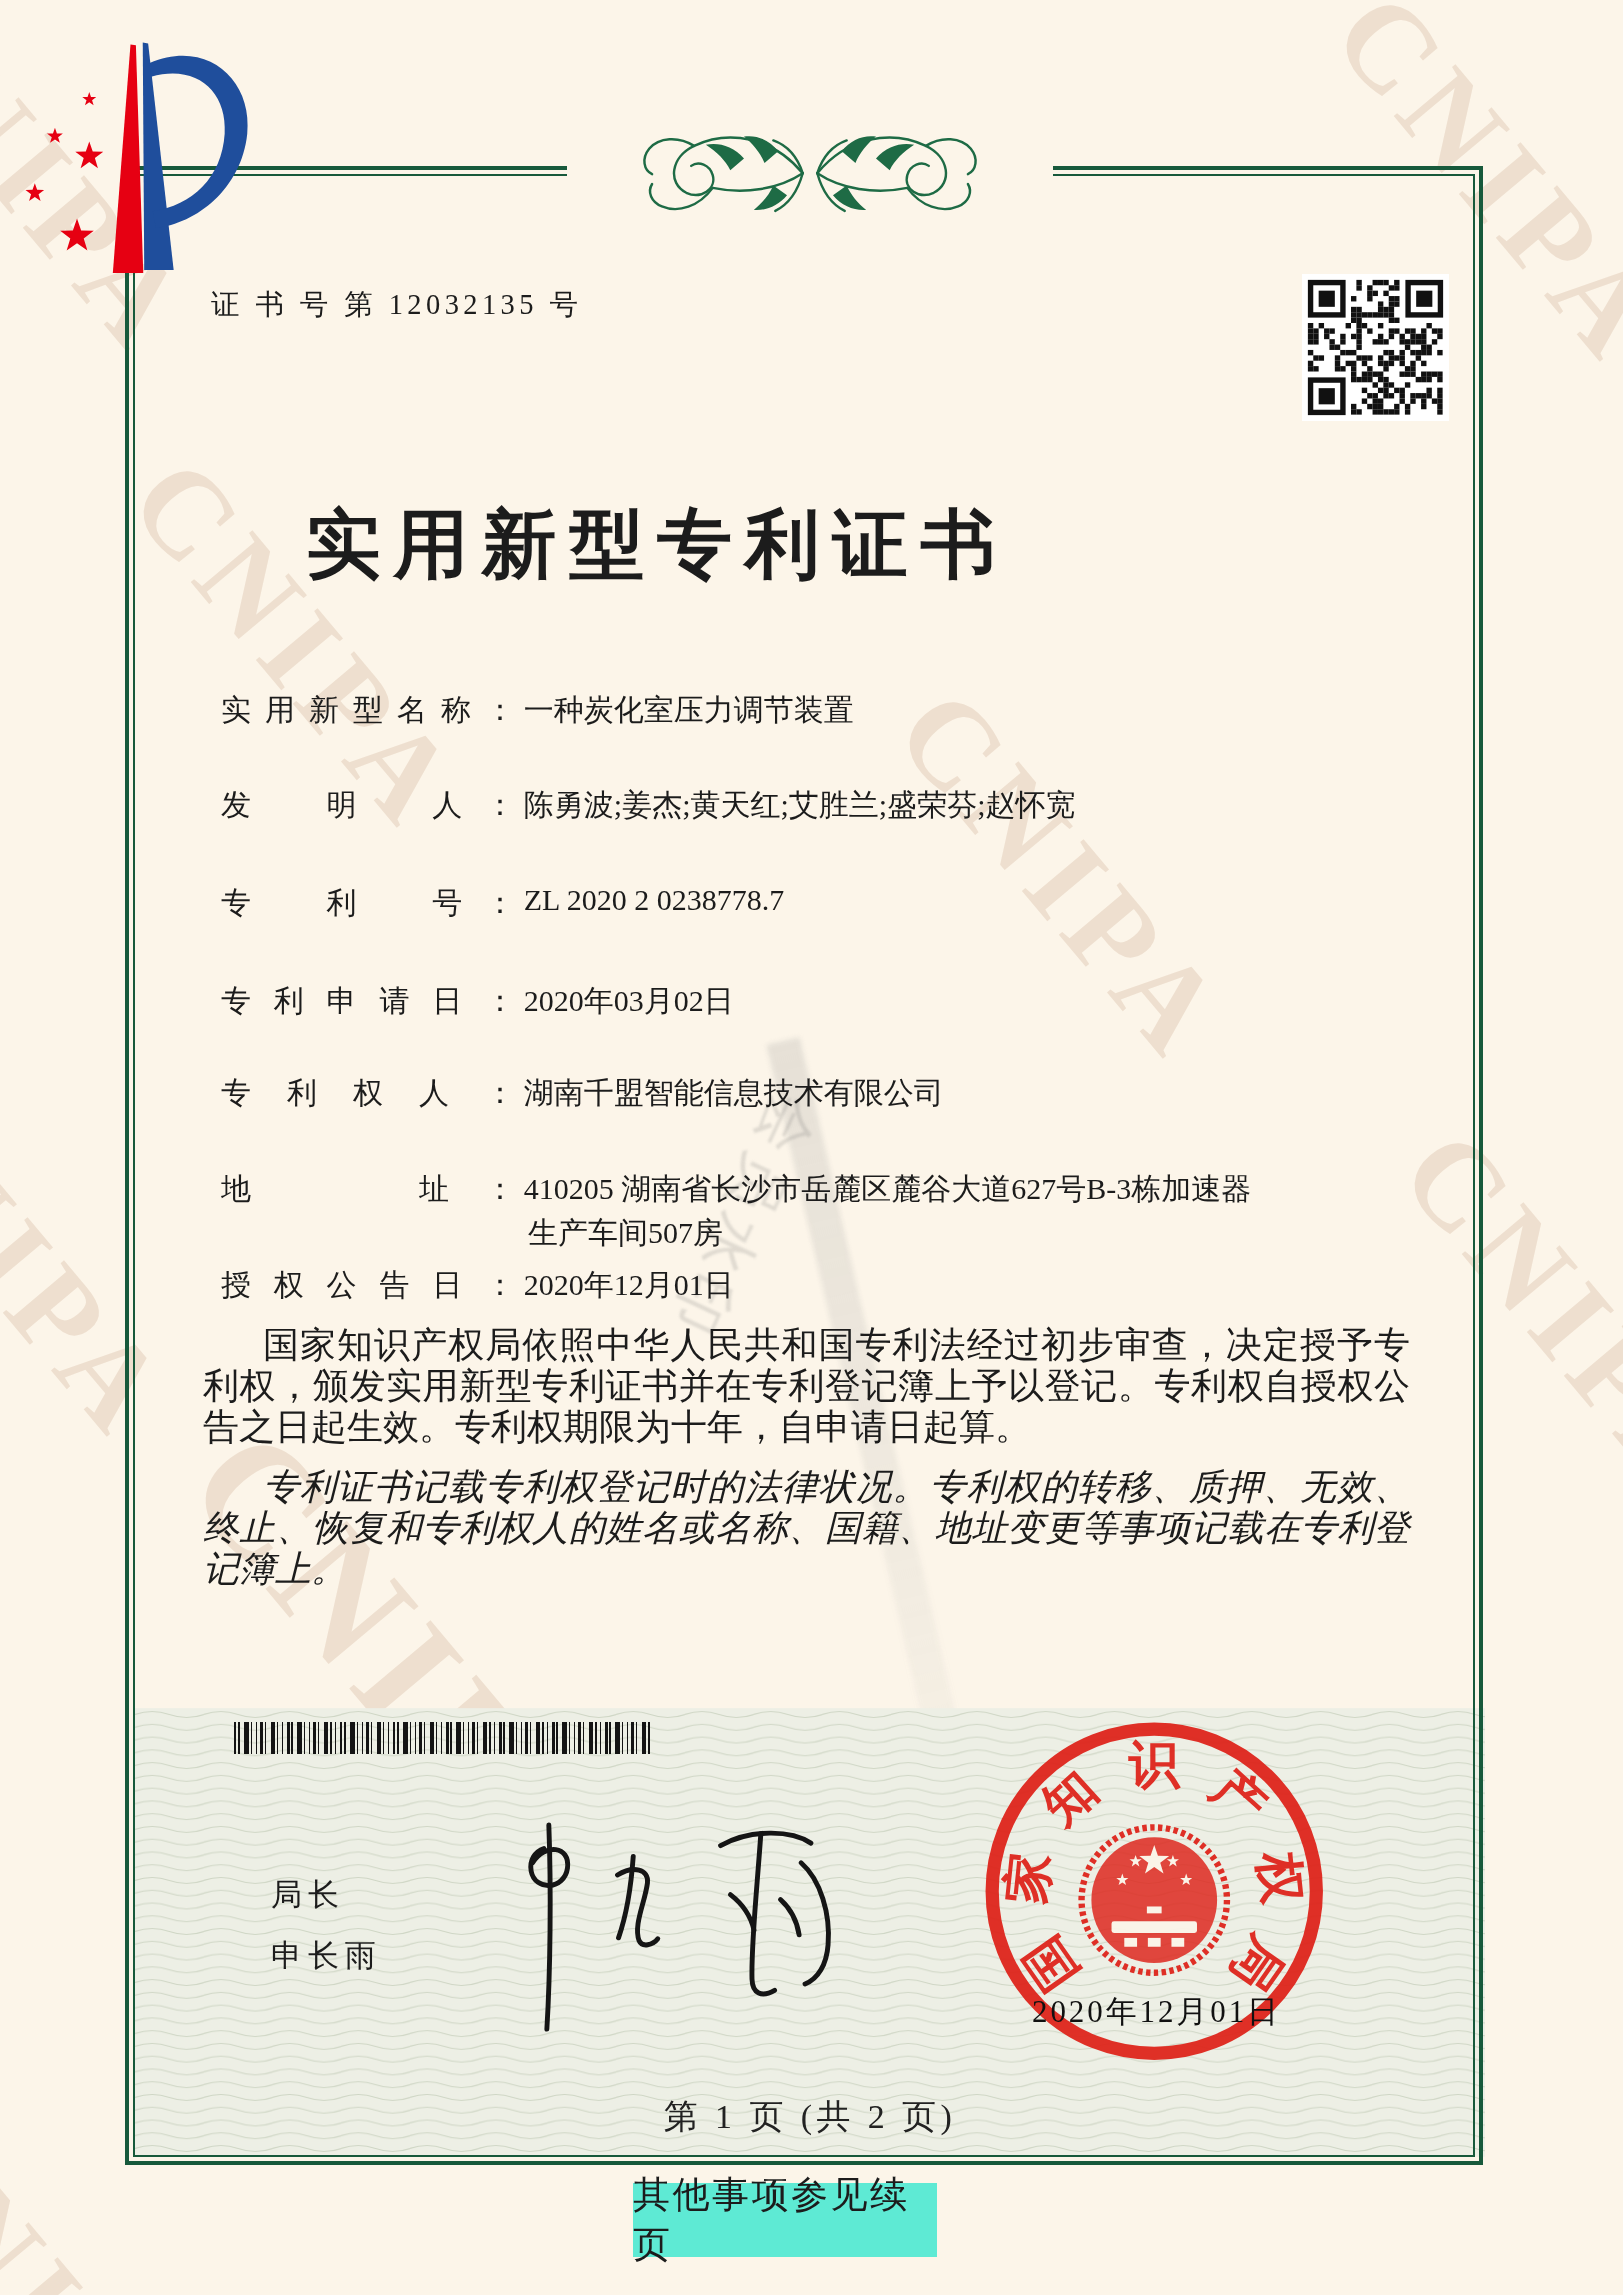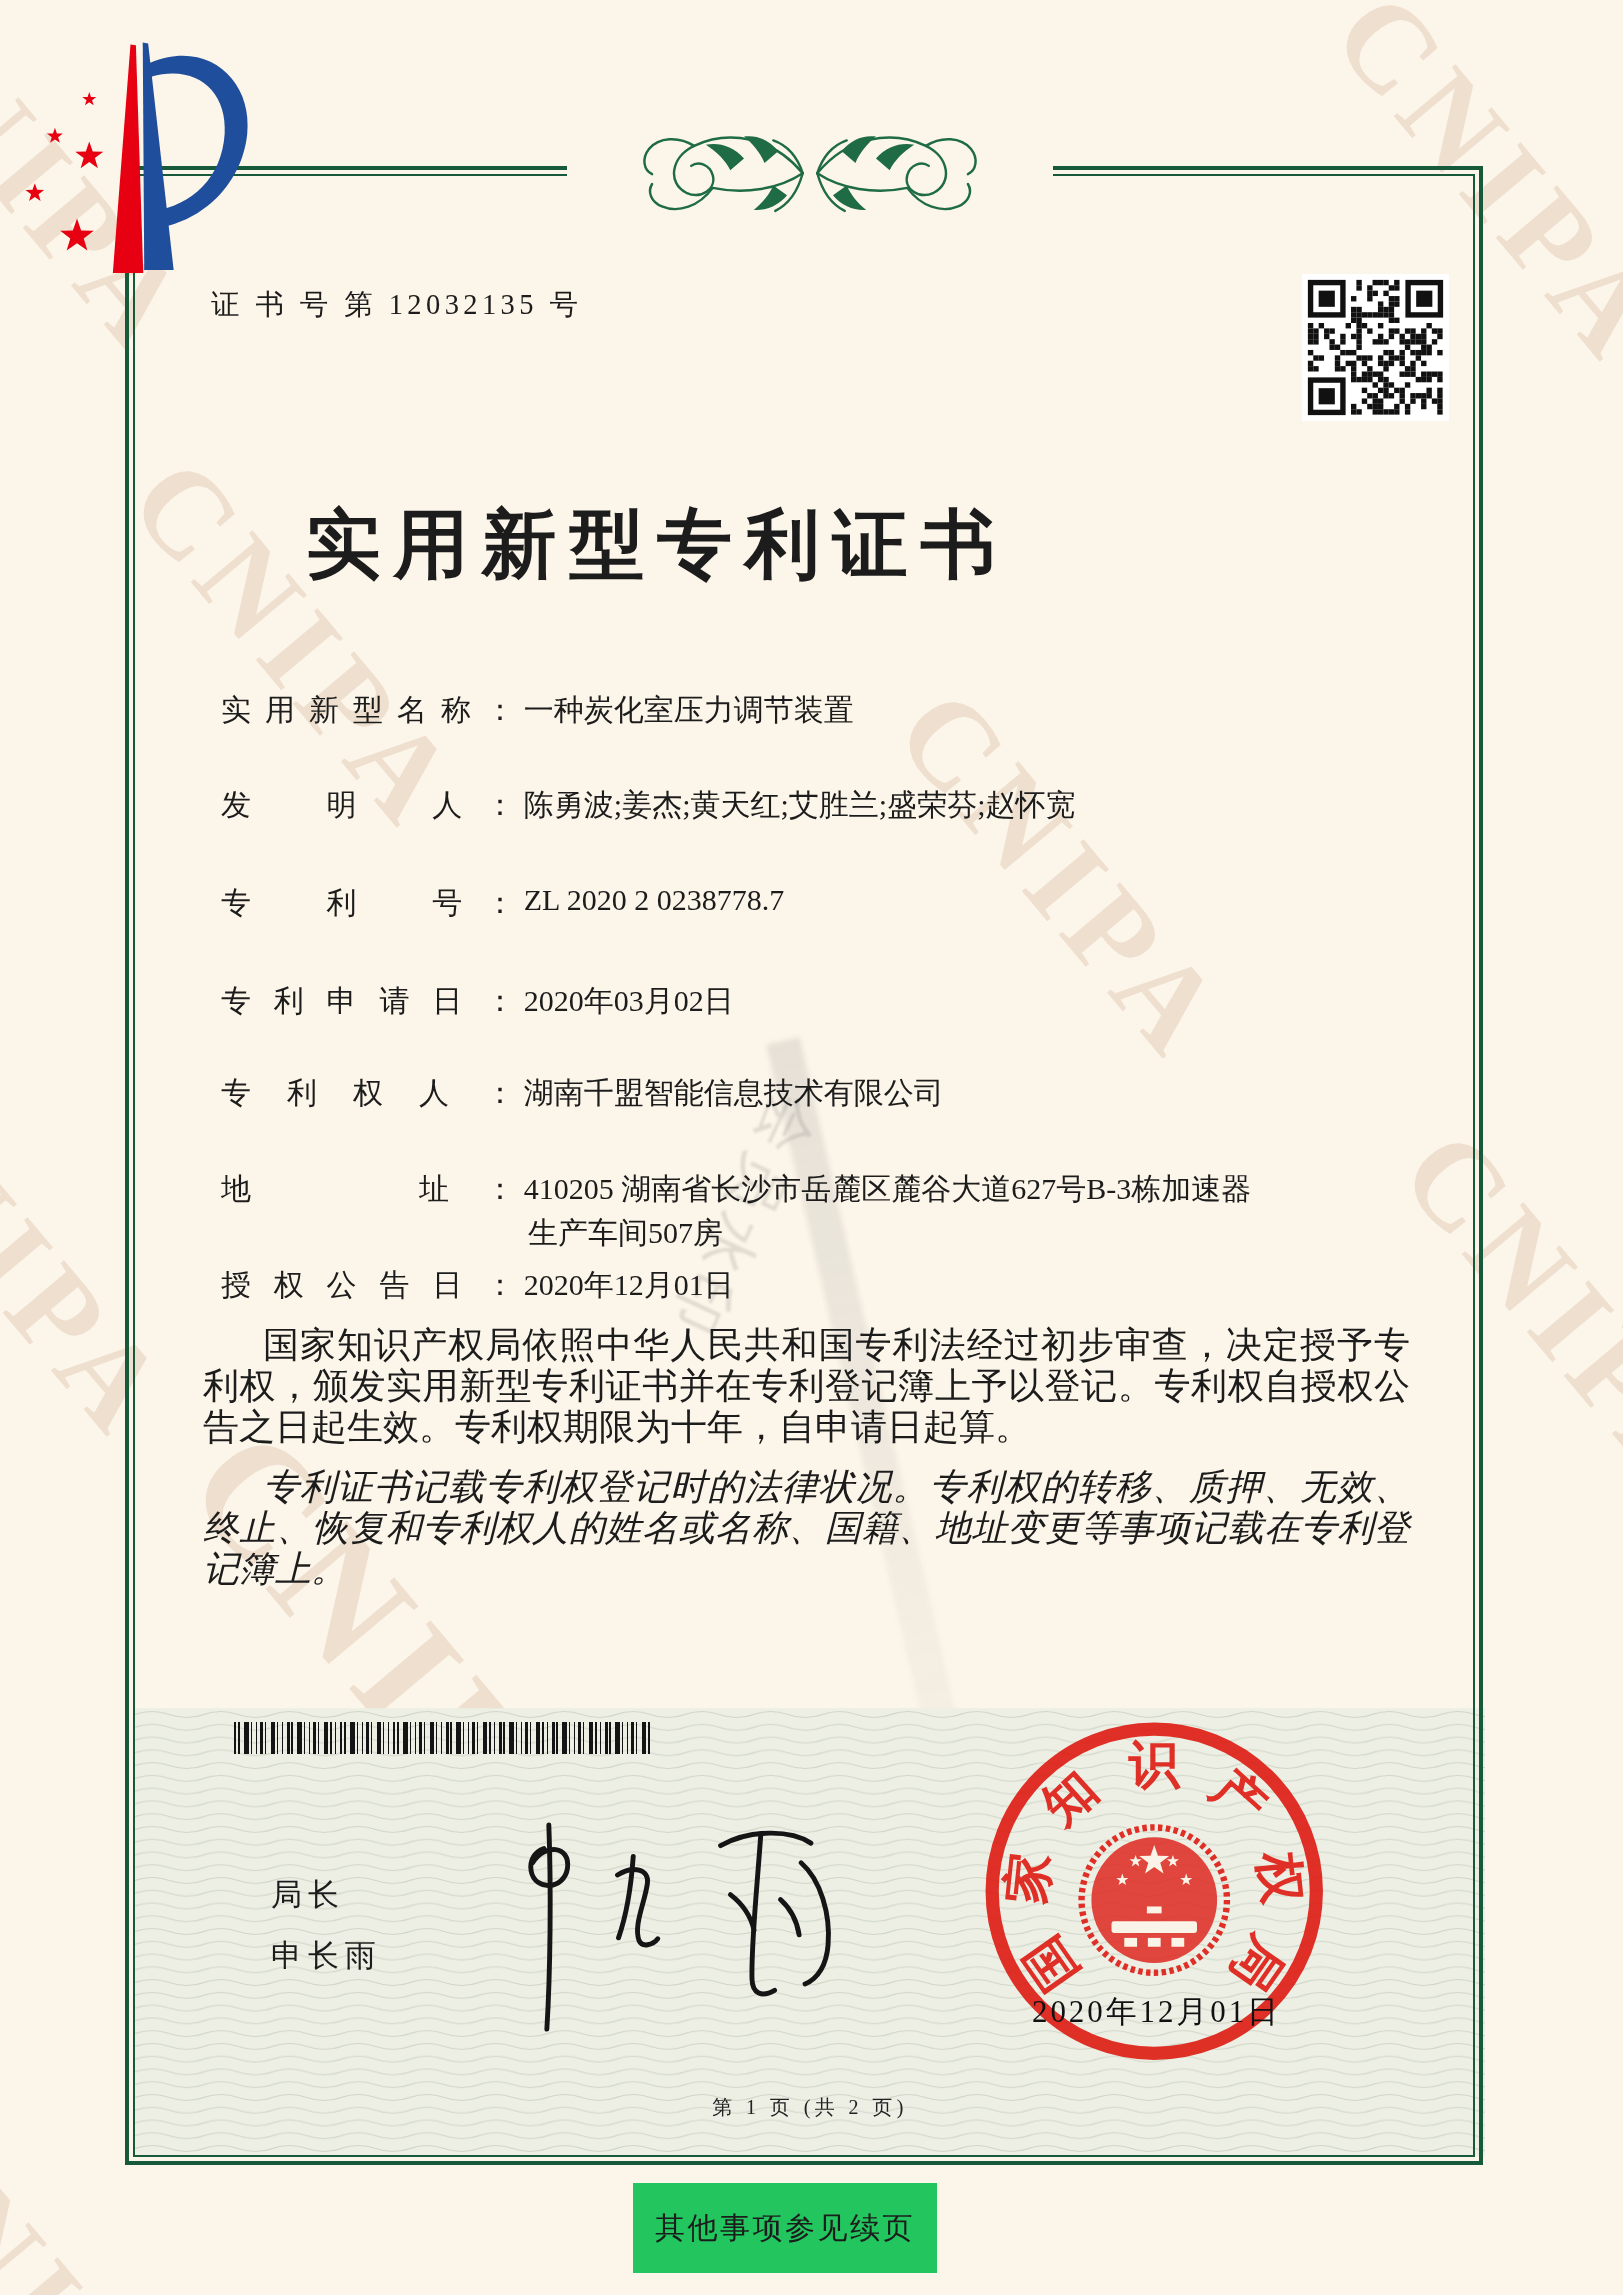--- a/index.html
+++ b/index.html
@@ -51,24 +51,24 @@
       #141414 4.4px 5.9px,transparent 5.9px 10.3px,#141414 10.3px 14.7px,transparent 14.7px 16.7px,
       #141414 16.7px 18px,transparent 18px 22px,#141414 22px 23px,transparent 23px 26.5px);}
 
   .official{left:271px;font-family:Liberation Mono, monospace;
             font-size:31px;letter-spacing:5.9px;z-index:6;}
   #director-title{top:1874px;} #director-name{top:1935px;}
   #signature{left:486px;top:1816px;z-index:6;}
   #seal{left:974px;top:1711px;z-index:6;}
   #seal-date{left:987px;top:1991px;width:339px;text-align:center;font-size:31px;
              letter-spacing:2.9px;z-index:7;color:#111;}
-  #page-info{left:0;top:2094px;width:1620px;text-align:center;font-size:20px;
+  #page-info{left:0;top:2094px;width:1620px;text-align:center;font-size:34px;
              letter-spacing:4.4px;z-index:5;color:#222;}
-  #cont-box{left:633px;top:2183px;width:304px;height:90px;background:#22c55e;z-index:5;
-            display:flex;align-items:center;justify-content:center;font-size:30px;
+  #cont-box{left:633px;top:2183px;width:304px;height:74px;background:#5eead4;z-index:5;
+            display:flex;align-items:center;justify-content:center;font-size:37px;
             letter-spacing:2.5px;}
 </style>
 </head>
 <body>
 
 <div id="page">
 
   <svg width="0" height="0" style="position:absolute" aria-hidden="true">
     <defs>
       <symbol id="star" viewBox="-1.2 -1.2 2.4 2.4">

